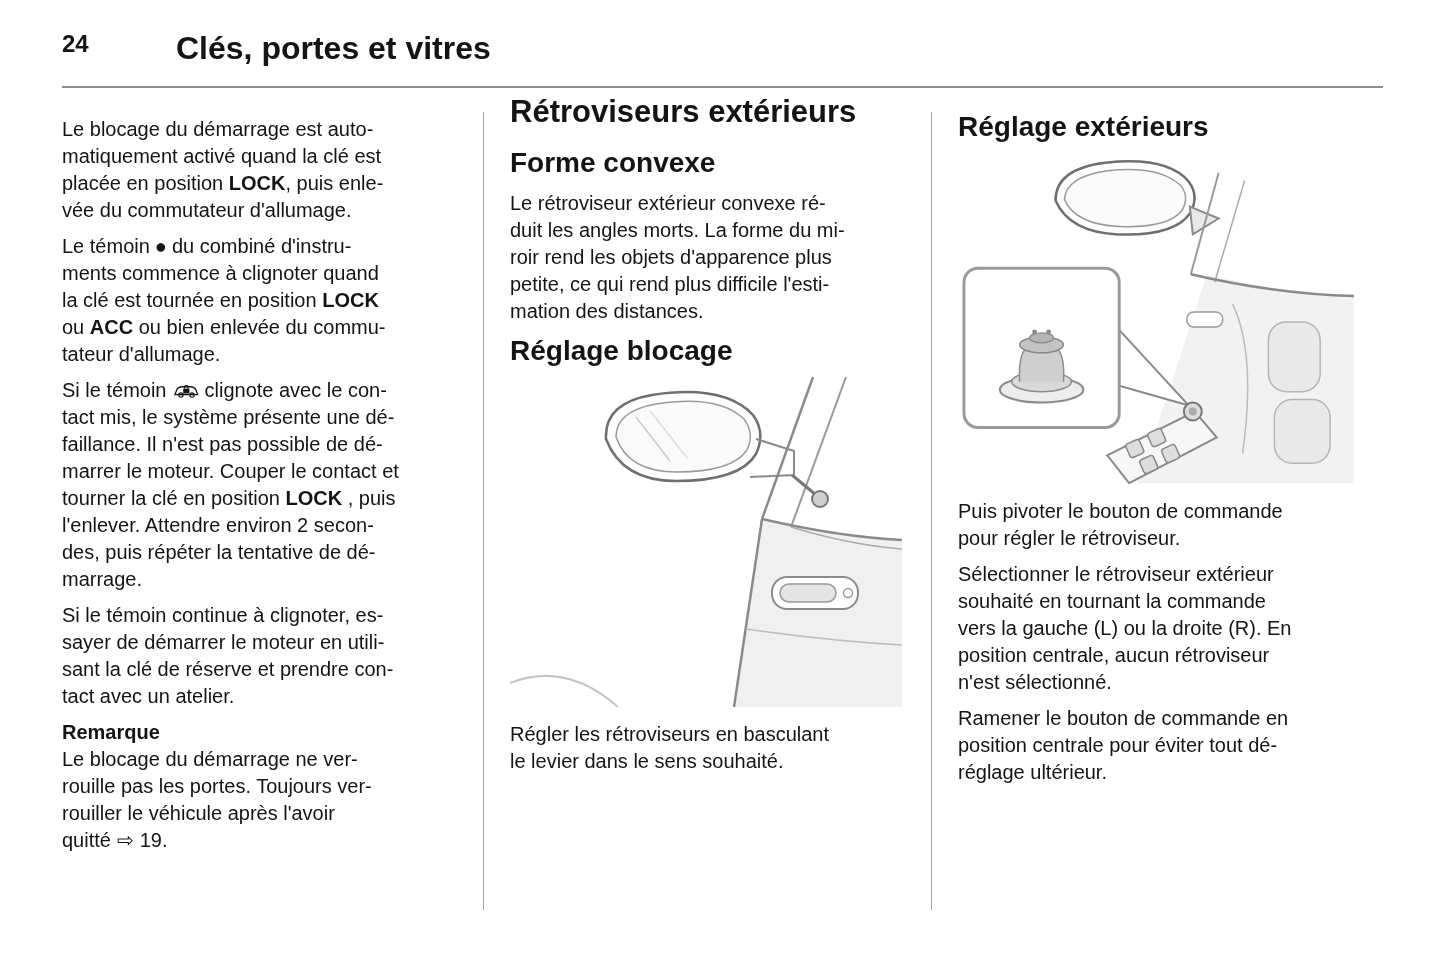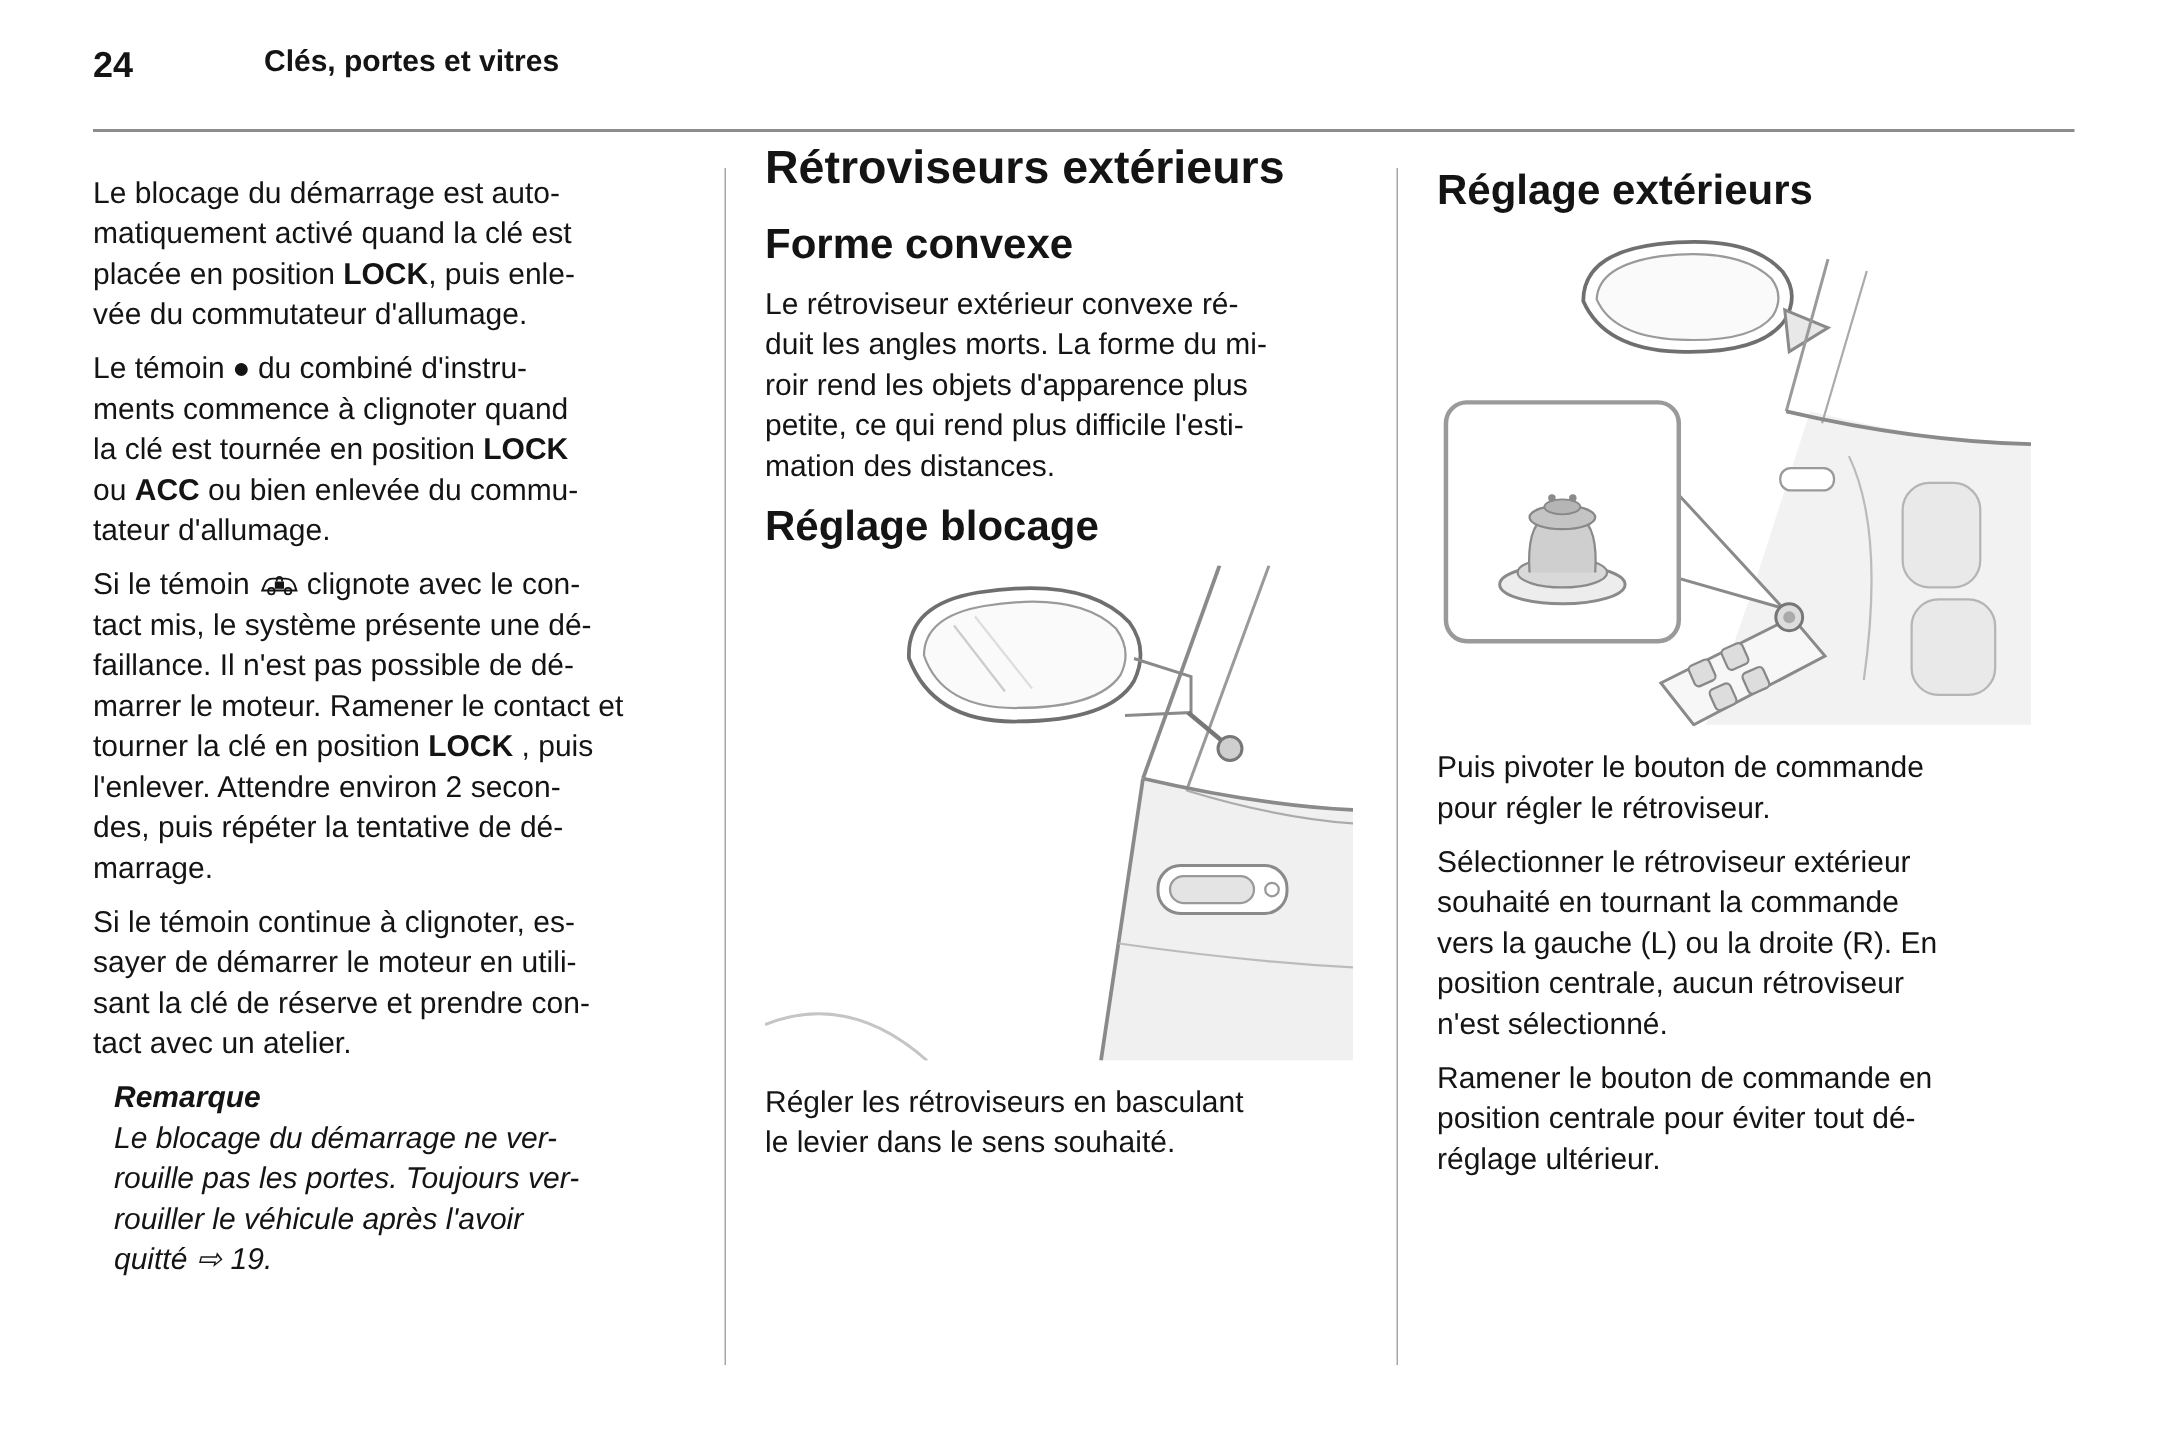--- a/index.html
+++ b/index.html
@@ -1,32 +1,32 @@
 <!DOCTYPE html>
 <html><head>
 <meta charset="utf-8">
 <style>
   html,body{margin:0;padding:0;background:#ffffff;}
   .page{position:relative;width:1445px;height:965px;background:#ffffff;
         font-family:"Liberation Sans",sans-serif;color:#141414;overflow:hidden;}
   .pagenum{position:absolute;left:62px;top:30px;font-size:24px;font-weight:bold;text-align:right;}
-  .chapter{position:absolute;left:176px;top:30px;font-size:20px;font-weight:bold;}
+  .chapter{position:absolute;left:176px;top:30px;font-size:32px;font-weight:bold;}
   .hrule{position:absolute;left:62px;top:86px;width:1321px;height:2px;background:#8c8c8c;}
   .vrule{position:absolute;top:112px;height:798px;width:1px;background:#a6a6a6;}
   .v1{left:483px;}.v2{left:931px;}
   .col{position:absolute;}
   .col1{left:62px;top:116px;width:406px;}
   .col2{left:510px;top:93px;width:398px;}
   .col3{left:958px;top:110px;width:402px;}
   p.body{margin:0 0 9px 0;font-size:20px;line-height:27px;white-space:pre-line;}
   .b{font-weight:bold;}
   .sec{font-size:31px;font-weight:bold;margin:0 0 16px 0;line-height:1.2;white-space:nowrap;}
   .sub{font-size:28px;font-weight:bold;margin:0 0 10px 0;line-height:1.2;white-space:nowrap;}
   .sub2{margin-top:8px;}
-  .note{margin-left:14px;font-style:italic;}
+  .note{}
   .note-title{margin:0;font-weight:bold;font-size:20px;line-height:27px;}
   .temoin{margin-top:16px;}
   .arrow{margin:0 6px;}
   .dot{margin:0 5px;}
   .immicon{display:inline-block;margin:0 6px;vertical-align:-2px;line-height:0;}
   figure{margin:0;}
   .fig{margin:8px 0 10px 0;}
 </style>
 </head>
 <body>
@@ -53,21 +53,21 @@
 
     <p class="body"><span>Si le témoin</span><span class="immicon"><svg width="26" height="18" viewBox="0 0 28 18">
             <path d="M2 14 L4 9 Q5.5 5.5 10 5.5 L18.5 5.5 Q23 5.5 25 9.5 L26.5 14 Z" fill="none" stroke="#141414" stroke-width="1.4"></path>
             <circle cx="8.5" cy="14.5" r="2.3" fill="none" stroke="#141414" stroke-width="1.3"></circle>
             <circle cx="20.5" cy="14.5" r="2.3" fill="none" stroke="#141414" stroke-width="1.3"></circle>
             <rect x="11" y="7.6" width="6.6" height="5.2" fill="#141414"></rect>
             <path d="M12.4 7.6 V6.2 a1.9 1.9 0 0 1 3.8 0 V7.6" fill="none" stroke="#141414" stroke-width="1.3"></path>
           </svg></span><span>clignote avec le con-
 tact mis, le système présente une dé-
 faillance. Il n'est pas possible de dé-
-marrer le moteur. Ramener le contact et
+marrer le moteur. Couper le contact et
 tourner la clé en position </span><span class="b">LOCK</span><span> , puis
 l'enlever. Attendre environ 2 secon-
 des, puis répéter la tentative de dé-
 marrage.</span></p>
 
     <p class="body">Si le témoin continue à clignoter, es-
 sayer de démarrer le moteur en utili-
 sant la clé de réserve et prendre con-
 tact avec un atelier.</p>
 

